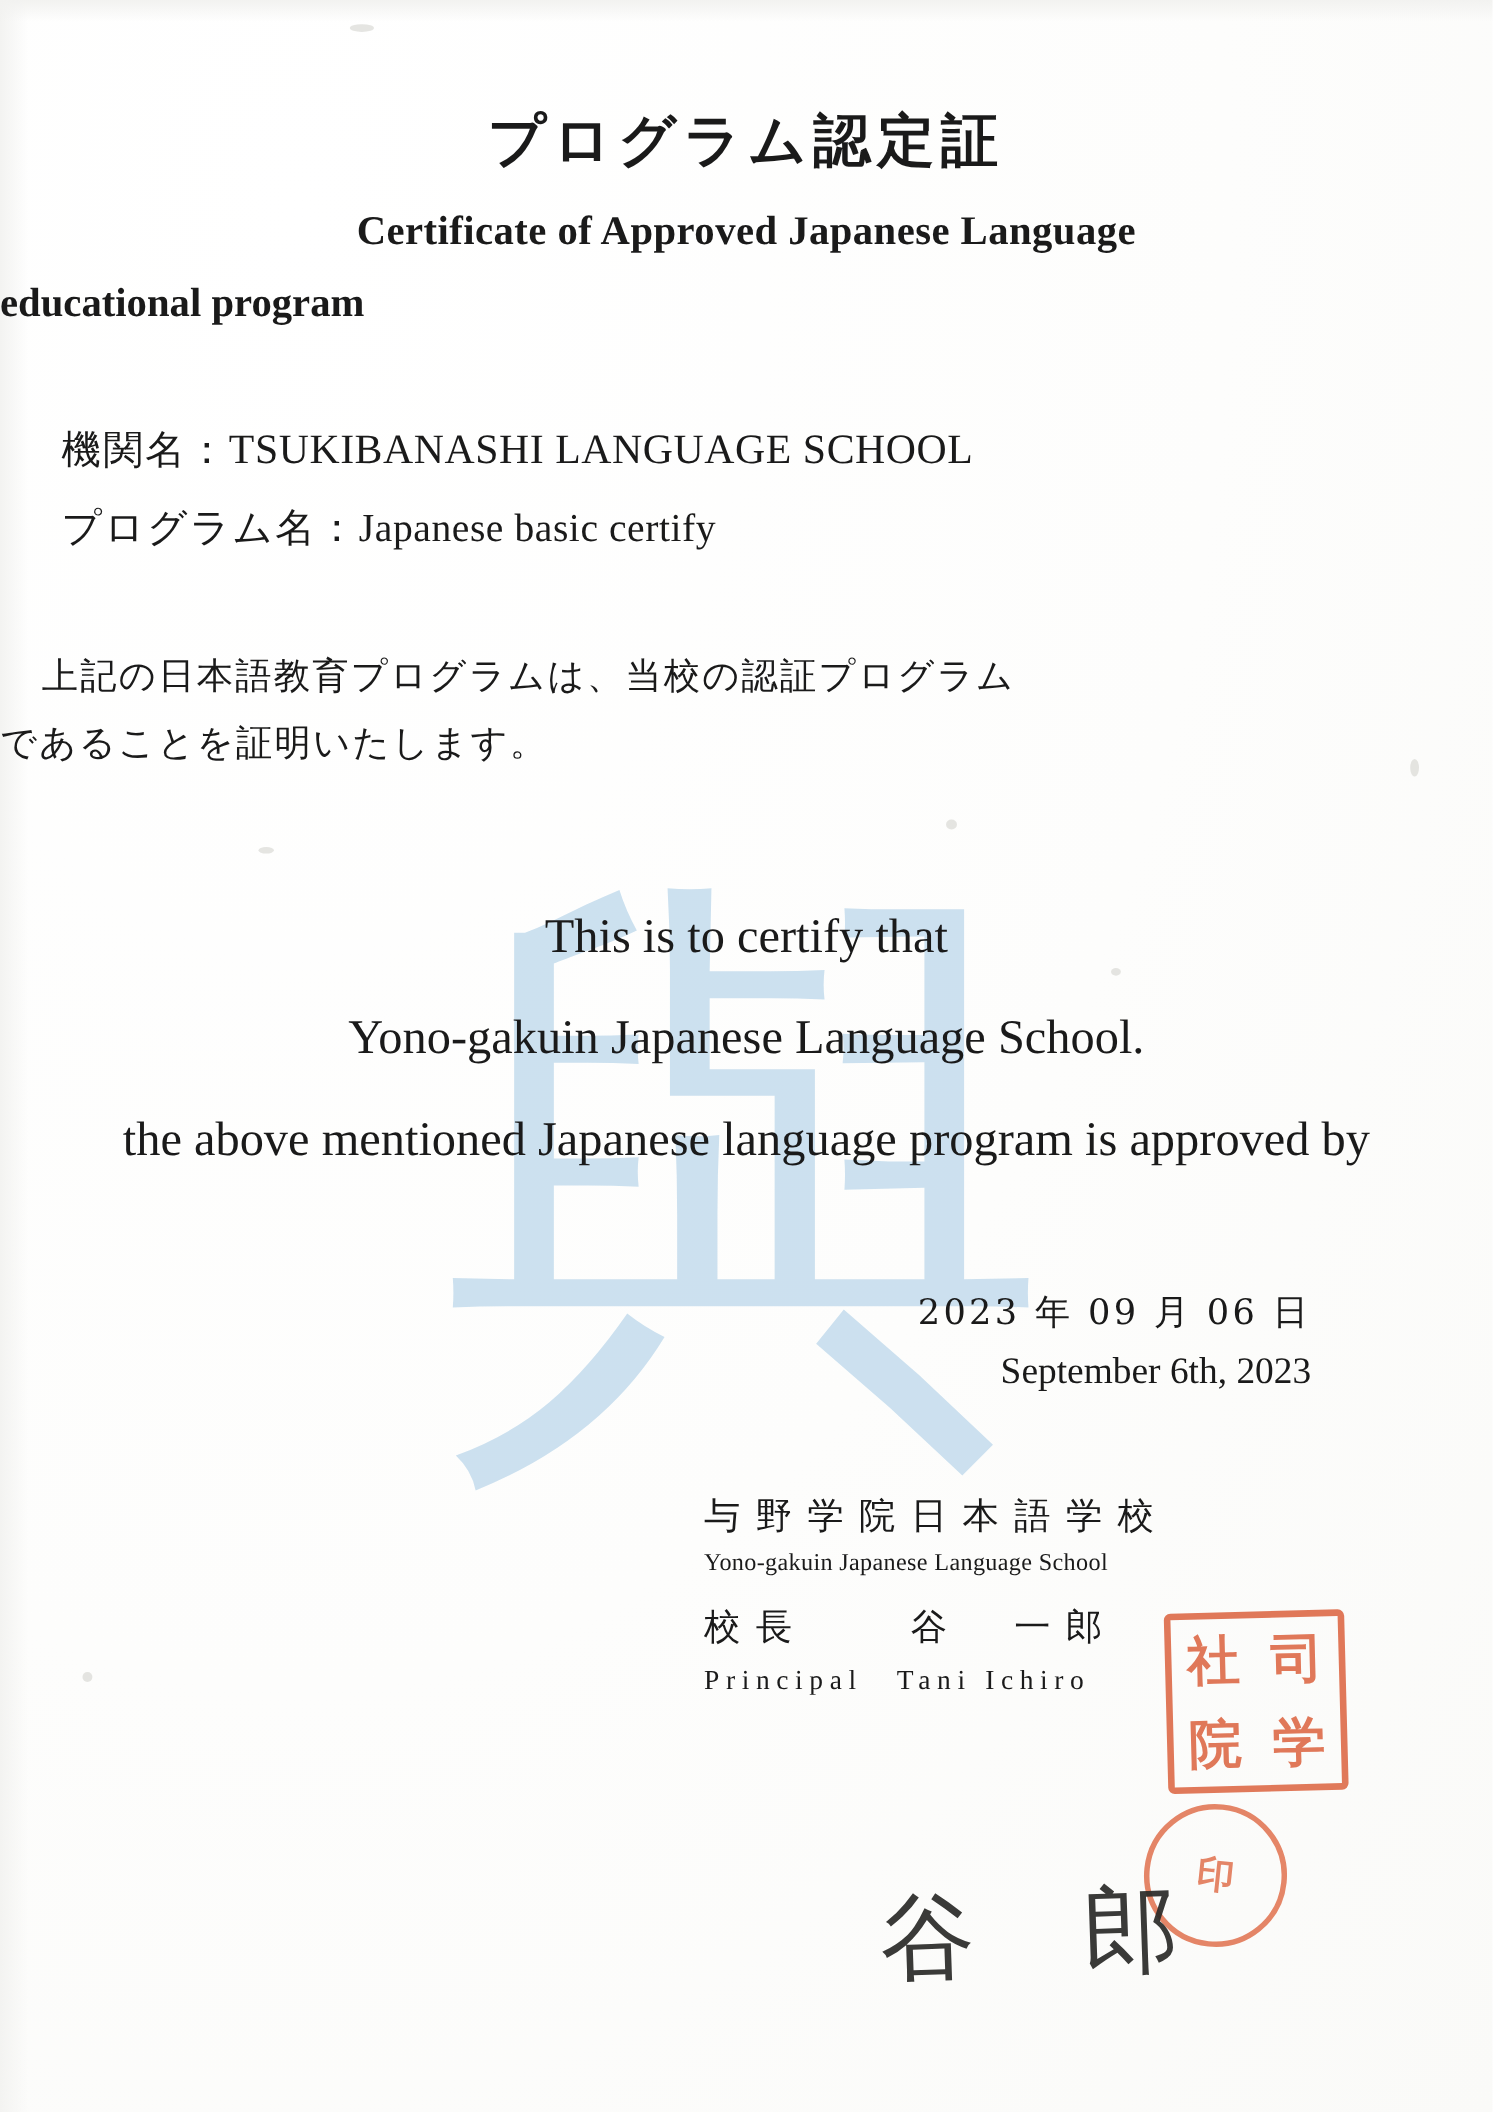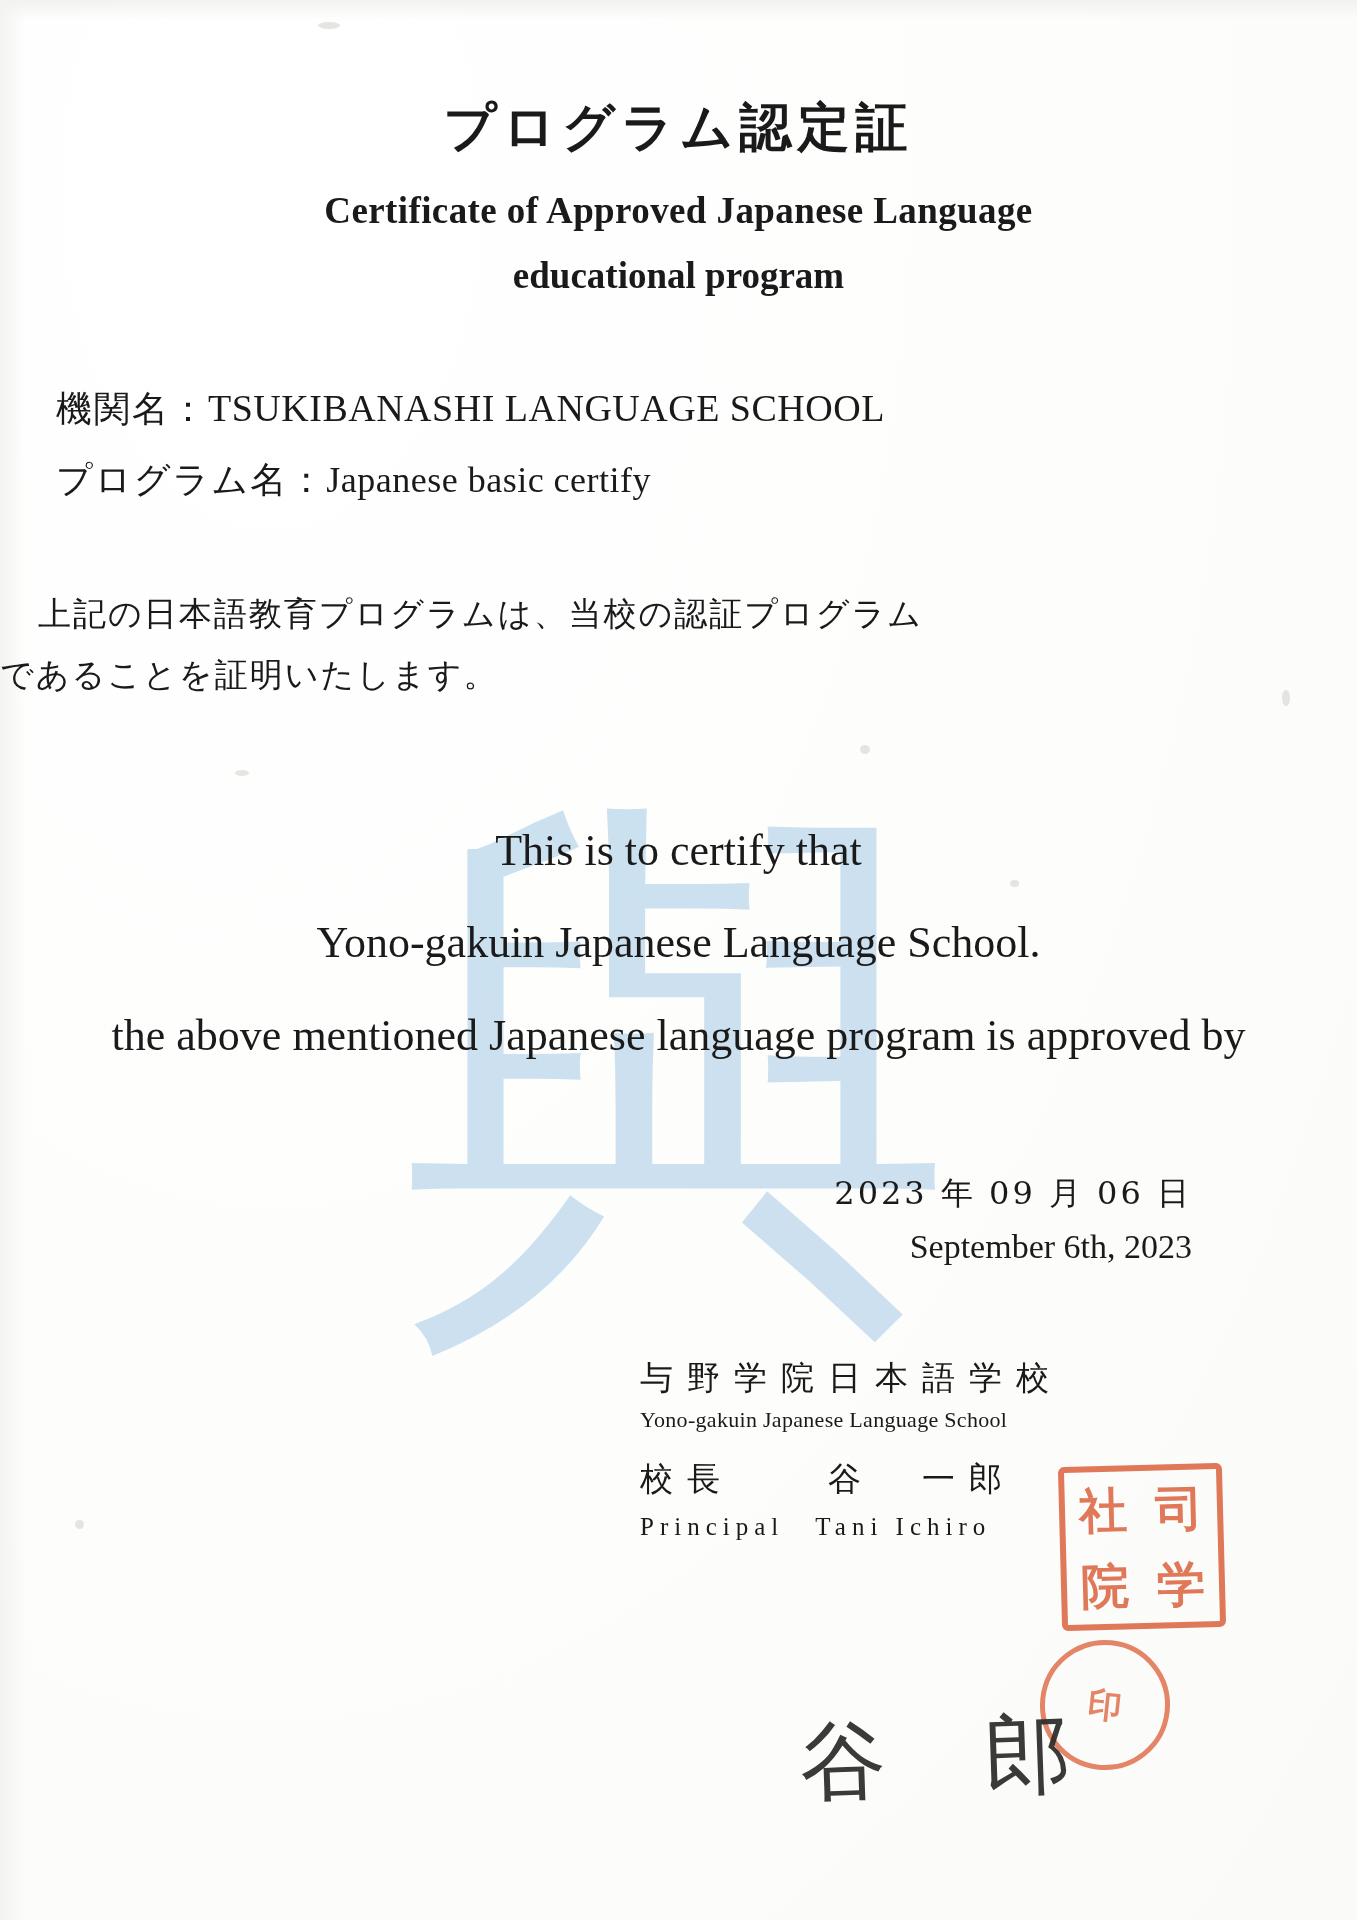--- a/index.html
+++ b/index.html
@@ -71,21 +71,21 @@
   }
   .title-en {
     text-align: center;
     font-family: "Liberation Serif", serif;
     font-size: 37px;
     font-weight: 700;
     letter-spacing: .4px;
     margin-top: 26px;
   }
   .title-en2 {
-    text-align: center;
+    text-align: left;
     font-family: "Liberation Serif", serif;
     font-size: 37px;
     font-weight: 700;
     margin-top: 22px;
   }
 
   .fields {
     margin-top: 88px;
     padding-left: 56px;
   }

